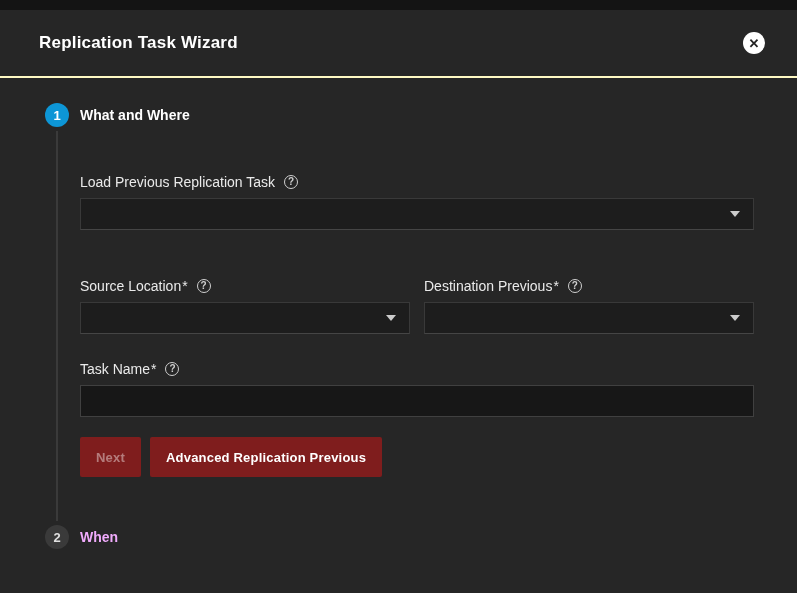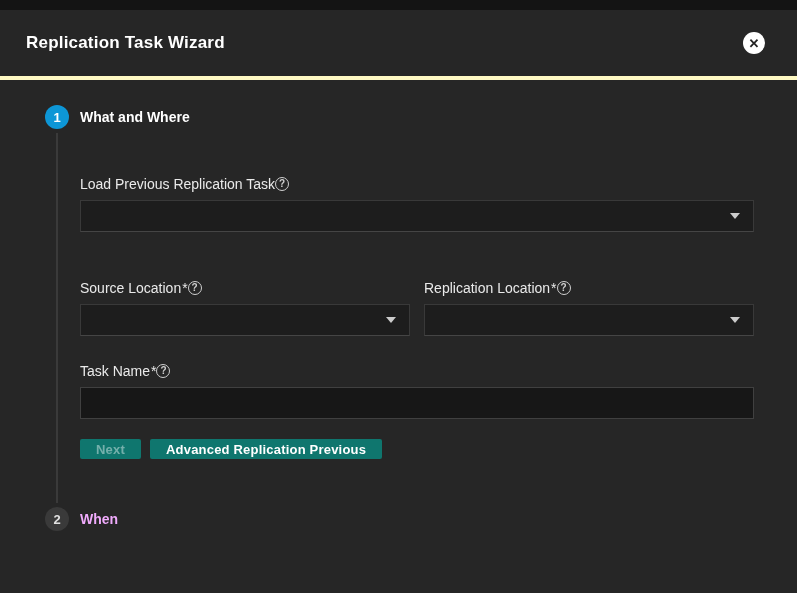--- a/index.html
+++ b/index.html
@@ -8,22 +8,22 @@
     background:#262626;
     font-family:"Liberation Sans", sans-serif;
     overflow:hidden;
     color:#e8e8e8;
   }
   .top-strip { height:10px; background:#141414; }
 
   .dialog-header {
     height:66px;
     display:flex; align-items:center;
-    padding:0 32px 0 26px;
-    border-bottom:4px solid #fef9c3;
+    padding:0 32px 0 39px;
+    border-bottom:2px solid #fef9c3;
   }
   .dialog-title {
     margin:0; flex:1;
     font-size:17px; font-weight:bold; color:#ffffff;
     letter-spacing:0.2px;
   }
   .close-btn {
     width:22px; height:22px; border-radius:50%;
     background:#ffffff; border:none; padding:0;
     display:flex; align-items:center; justify-content:center;
@@ -43,21 +43,21 @@
   .step-circle.active   { background:#0d96d6; }
   .step-circle.inactive { background:#3a3a3a; color:#e0e0e0; }
   .connector { width:2px; flex:1; background:#3a3a3a; margin:4px 0; }
 
   .step-body { flex:1; padding-right:43px; min-width:0; }
   .step-label { font-size:14px; font-weight:bold; color:#ffffff; line-height:24px; }
   .step-label.inactive { color:#f0abfc; }
 
   .form { margin-top:46px; }
   .label-row {
-    display:flex; align-items:center; 
+    display:flex; align-items:center; gap:9px;
     height:17px; margin-bottom:8px;
     font-size:14px; color:#eaeaea;
   }
   .req { color:#eaeaea; margin-left:1px; }
   .help-icon {
     width:14px; height:14px; border-radius:50%;
     border:1px solid #cfcfcf; box-sizing:border-box;
     display:inline-flex; align-items:center; justify-content:center;
     font-size:10px; font-weight:bold; color:#cfcfcf;
     cursor:pointer; flex-shrink:0;
@@ -81,22 +81,22 @@
   .text-input {
     width:100%; height:32px; box-sizing:border-box;
     background:#171717; border:1px solid #404040;
     color:#e8e8e8; font-size:14px; padding:0 12px;
     font-family:"Liberation Sans", sans-serif;
     outline:none;
   }
 
   .button-row { display:flex; gap:9px; margin-top:20px; margin-bottom:48px; }
   .btn {
-    height:20px; border:none; border-radius:2px;
-    background:#0f766e; color:#ffffff;
+    height:40px; border:none; border-radius:2px;
+    background:#7f1d1d; color:#ffffff;
     font-size:13px; font-weight:bold;
     padding:0 16px; cursor:pointer;
     font-family:"Liberation Sans", sans-serif;
     letter-spacing:0.2px;
   }
   .btn.disabled { color:rgba(255,255,255,0.42); cursor:default; }
 </style>
 </head>
 <body>
 
@@ -136,21 +136,21 @@
               <span><span>Source Location</span><span class="req">*</span></span>
               <span class="help-icon">?</span>
             </div>
             <div class="select">
               <span class="select-value"></span>
               <span class="caret"></span>
             </div>
           </div>
           <div class="col">
             <div class="label-row">
-              <span><span>Replication Location</span><span class="req">*</span></span>
+              <span><span>Destination Previous</span><span class="req">*</span></span>
               <span class="help-icon">?</span>
             </div>
             <div class="select">
               <span class="select-value"></span>
               <span class="caret"></span>
             </div>
           </div>
         </div>
 
         <div class="row-3">

